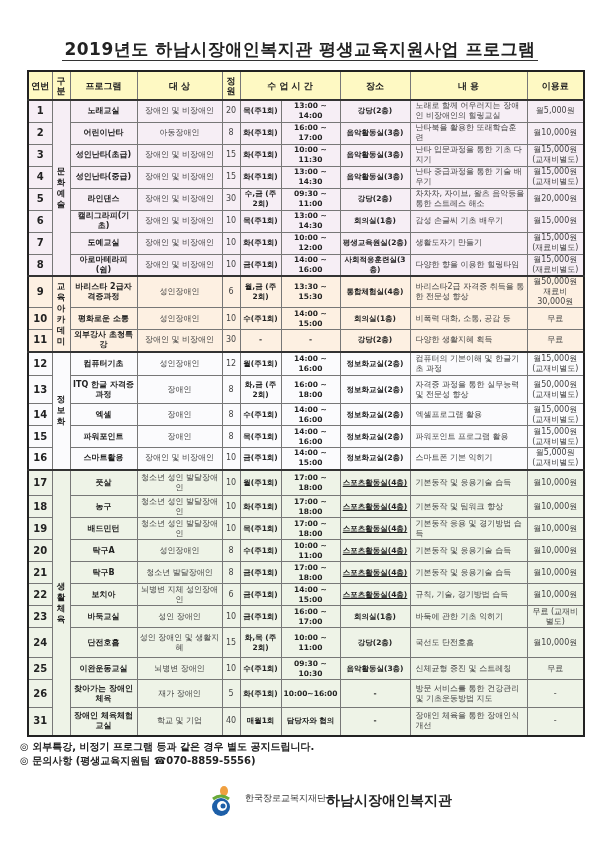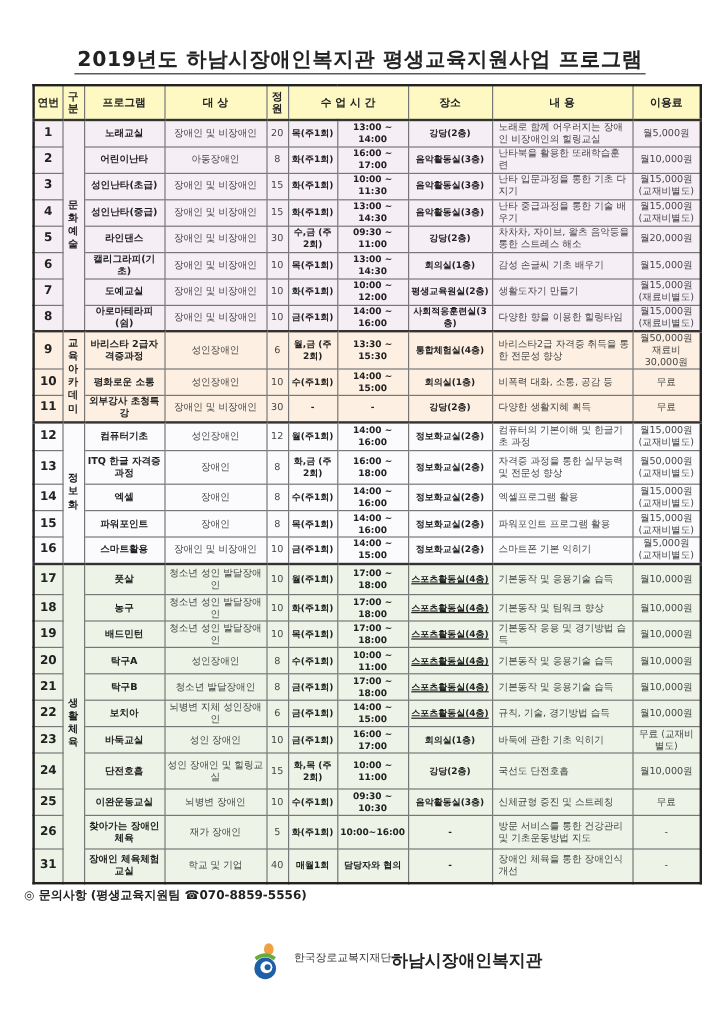--- a/index.html
+++ b/index.html
@@ -327,21 +327,21 @@
         <td class="cap">10</td>
         <td class="day">금(주1회)</td>
         <td class="time">16:00 ~ 17:00</td>
         <td class="place">회의실(1층)</td>
         <td class="desc">바둑에 관한 기초 익히기</td>
         <td class="fee">무료 (교재비별도)</td>
       </tr>
       <tr class="g4" style="height: 30px;">
         <td class="num">24</td>
         <td class="prog">단전호흡</td>
-        <td class="target">성인 장애인 및 힐링교실</td>
+        <td class="target">성인 장애인 및 생활지혜</td>
         <td class="cap">15</td>
         <td class="day">화,목 (주2회)</td>
         <td class="time">10:00 ~ 11:00</td>
         <td class="place">강당(2층)</td>
         <td class="desc">국선도 단전호흡</td>
         <td class="fee">월10,000원</td>
       </tr>
       <tr class="g4" style="height: 22px;">
         <td class="num">25</td>
         <td class="prog">이완운동교실</td>
@@ -372,20 +372,21 @@
         <td class="day">매월1회</td>
         <td class="time">담당자와 협의</td>
         <td class="place">-</td>
         <td class="desc">장애인 체육을 통한 장애인식 개선</td>
         <td class="fee">-</td>
       </tr>
     </tbody>
 </table>
 
 <div class="notes">
+  <div>◎ 외부특강, 비정기 프로그램 등과 같은 경우 별도 공지드립니다.</div>
   <div>◎ 문의사항 (평생교육지원팀 ☎070-8859-5556)</div>
 </div>
 
 <div class="logo">
   <div class="logo-mark">
     <svg width="32" height="32" viewBox="0 0 32 32">
       <ellipse cx="19" cy="6" rx="4" ry="5" fill="#f0a040"></ellipse>
       <path d="M8 14 Q16 8 24 14" stroke="#6aaa3a" stroke-width="3" fill="none"></path>
       <circle cx="16" cy="22" r="9" fill="#1d5fa8"></circle>
       <circle cx="17" cy="21" r="5" fill="#fff"></circle>

